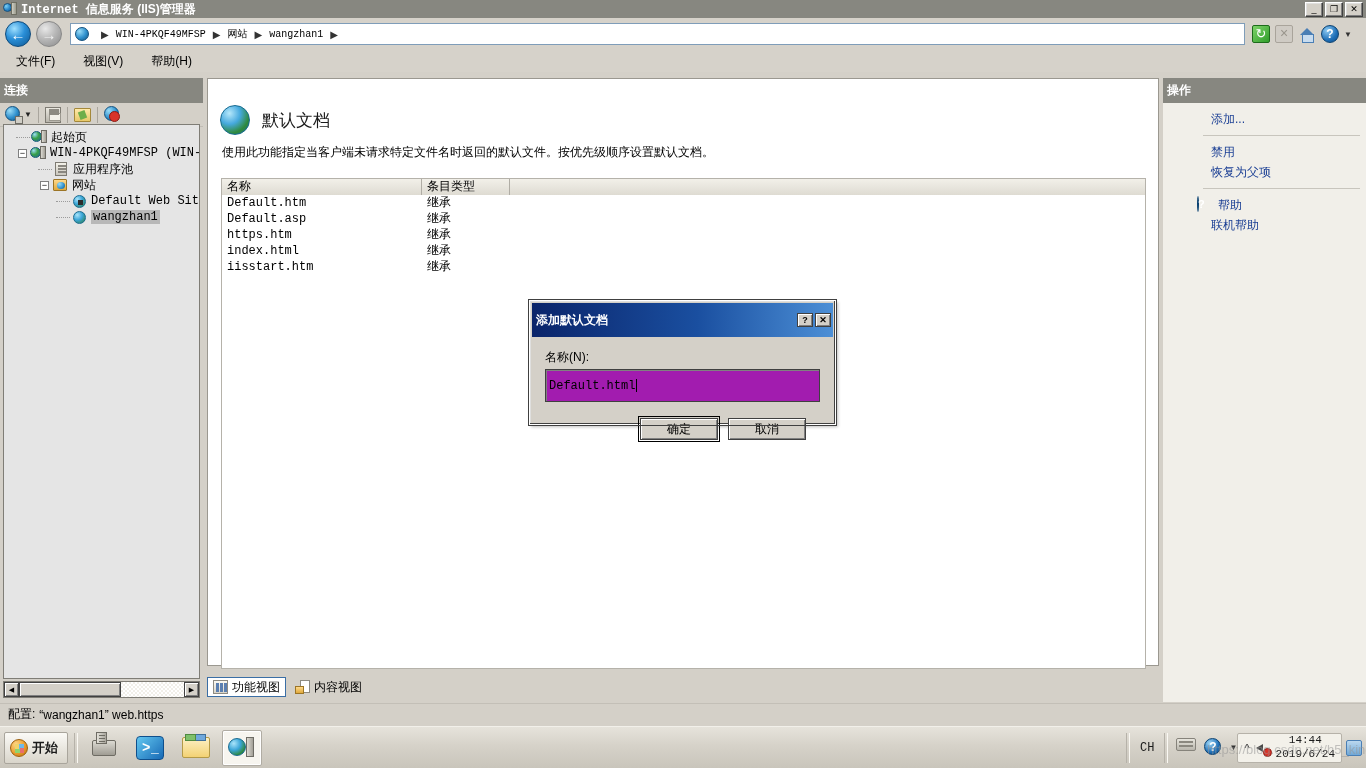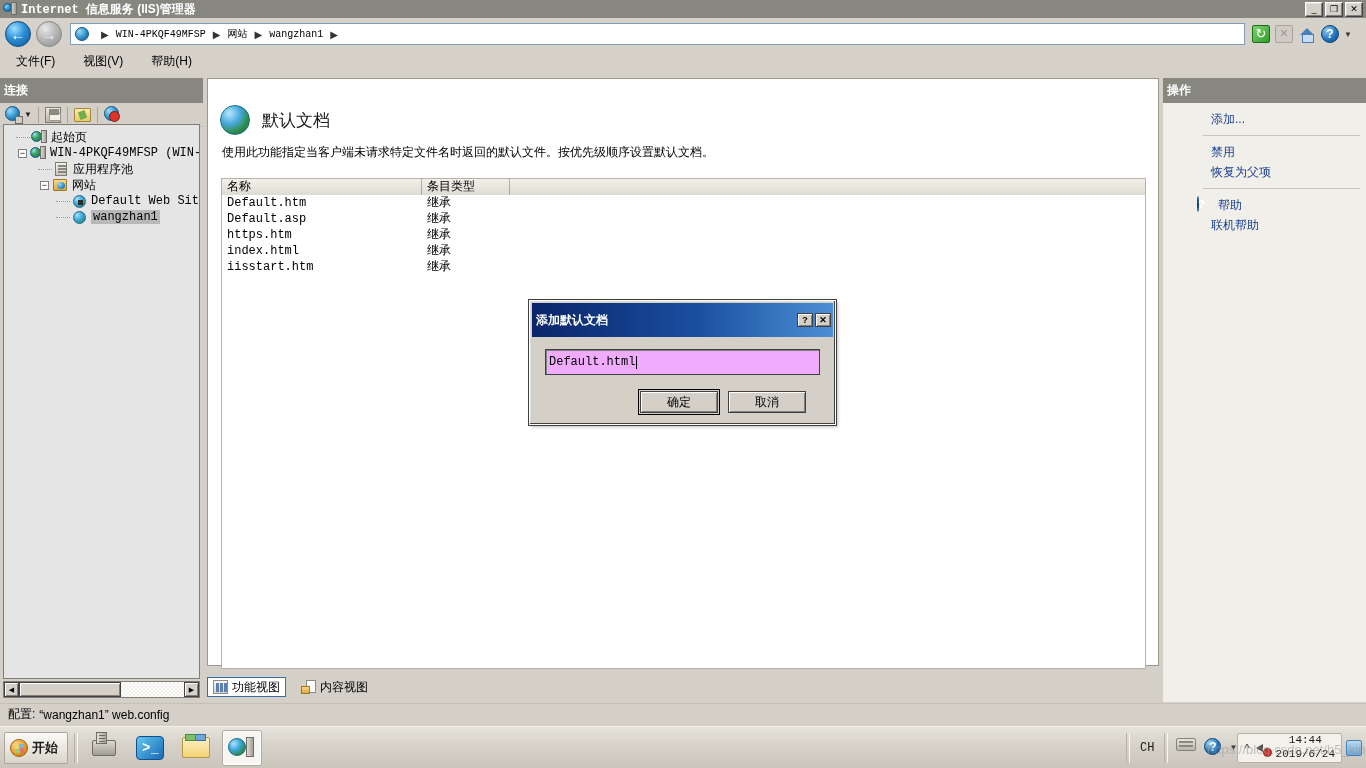--- a/index.html
+++ b/index.html
@@ -216,21 +216,21 @@
     background: linear-gradient(180deg,#f2f0e9,#dedbd2);
   }
   .grid-body { background:#fff; }
   .grow { display:flex; height:16px; align-items:center; }
   .gc { font-family:"Liberation Mono", monospace; font-size:12px; color:#000; padding-left:5px; white-space:nowrap; }
   .gc.cn { font-family:"Liberation Sans", sans-serif; }
   .grid-rest { margin: 0 12px 0 13px; border-left:1px solid #b5b2aa; border-right:1px solid #b5b2aa; border-bottom:1px solid #b5b2aa; height: 394px; background:#fff;}
 
   .viewtabs {
     position:absolute; left:207px; top:676px; width:952px; height:22px;
-    display:flex; align-items:center; gap: 10px;
+    display:flex; align-items:center; gap: 4px;
   }
   .vtab { display:flex; align-items:center; height:20px; padding: 0 5px; font-size:12px; }
   .vtab.active { background:#fff; border:1px solid #3a6ea5; }
   .vt-ico { width:15px;height:14px;margin-right:4px;position:relative;flex:none;}
   .vt-ico.func { background:linear-gradient(180deg,#fbf9f2,#d8d4c9); border:1px solid #8e8b82;}
   .vt-ico.func:after{content:"";position:absolute;left:2px;top:2px;width:3px;height:9px;background:#5b7fb0;
     box-shadow:4px 0 0 #5b7fb0, 8px 0 0 #5b7fb0;}
   .vt-ico.cont .pg { position:absolute; right:0; top:0; width:10px;height:13px;background:#fff;border:1px solid #8e8b82;}
   .vt-ico.cont .fl { position:absolute; left:0; bottom:0; width:9px;height:8px;background:linear-gradient(180deg,#ffd98a,#e0a93c);border:1px solid #9c7526;}
 
@@ -352,21 +352,21 @@
   .dlg-btns { display:flex; gap:2px; padding-right:2px; }
   .dlg-btn {
     width:16px;height:14px;background:#d4d0c8;
     box-shadow: inset 1px 1px 0 #fff, inset -1px -1px 0 #808080;
     border:1px solid #404040; display:flex;align-items:center;justify-content:center;
     font-size:9px; font-weight:bold; color:#000; line-height:1;
   }
   .dlg-body { padding: 10px 14px 0 15px; }
   .dlg-label { font-size:12px; color:#000; margin-bottom:3px; }
   .dlg-input {
-    width:275px; height:26px; background:#f0abfc;
+    width:275px; height:33px; background:#a21caf;
     border:1px solid #404040; box-shadow: inset 1px 1px 0 #808080;
     display:flex; align-items:center; padding-left:3px;
     font-family:"Liberation Mono", monospace; font-size:12px; color:#000;
   }
   .caret { display:inline-block; width:1px; height:13px; background:#000; margin-left:1px; }
   .dlg-actions { display:flex; justify-content:flex-end; gap:10px; padding: 16px 15px 0 0; }
   .dlg-push {
     width:78px; height:22px; background:#d4d0c8; font-size:12px; color:#000;
     display:flex; align-items:center; justify-content:center;
     border:1px solid #404040; box-shadow: inset 1px 1px 0 #fff, inset -1px -1px 0 #808080;
@@ -588,32 +588,33 @@
         </div>
         <div class="act-item">
           <span>联机帮助</span>
         </div>
       </div>
     </div>
   </div>
 
   <div class="statusbar">
     <span class="status-text">配置:</span>
-    <span class="status-text mono" style="margin-left:4px">“wangzhan1”  web.config</span>
+    <span class="status-text mono" style="margin-left:4px">“wangzhan1”  web.https</span>
   </div>
 
   <div class="dlg">
     <div class="dlg-title">
       <span class="dlg-title-text">添加默认文档</span>
       <div class="dlg-btns">
         <div class="dlg-btn">?</div>
         <div class="dlg-btn">✕</div>
       </div>
     </div>
     <div class="dlg-body">
+      <div class="dlg-label">名称(N):</div>
       <div class="dlg-input">
         <span>Default.html</span>
           <span class="caret"></span>
       </div>
       <div class="dlg-actions">
         <div class="dlg-push default">确定</div>
         <div class="dlg-push">取消</div>
       </div>
     </div>
   </div>

